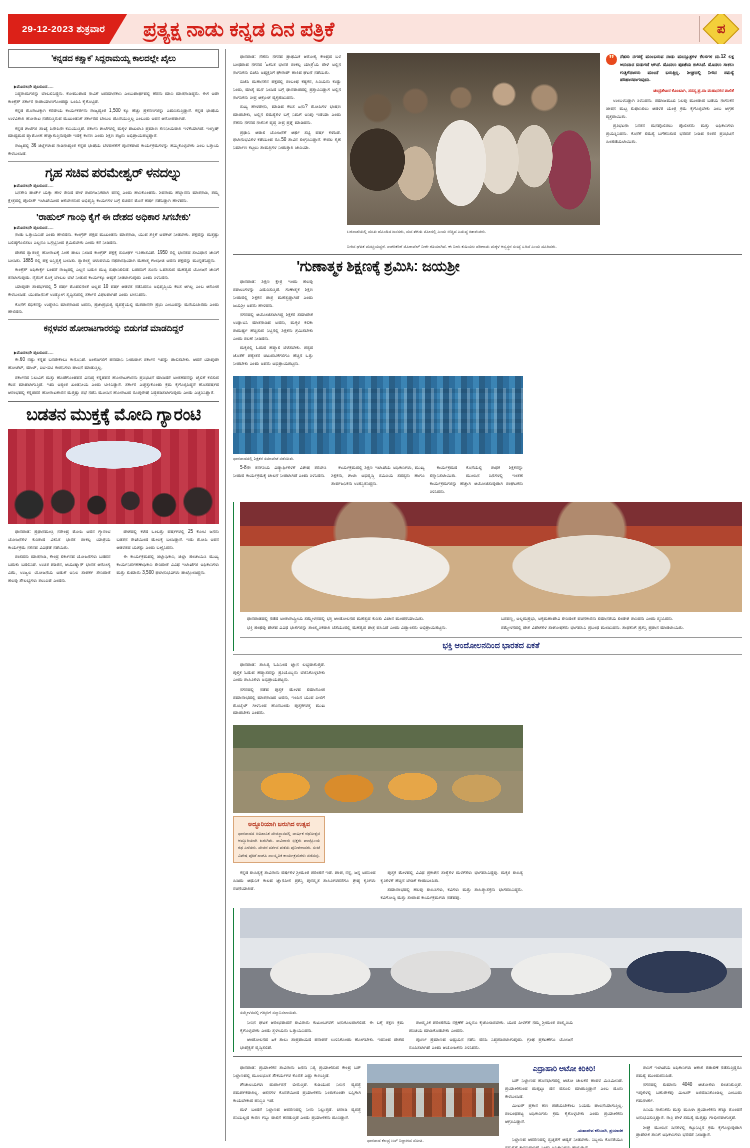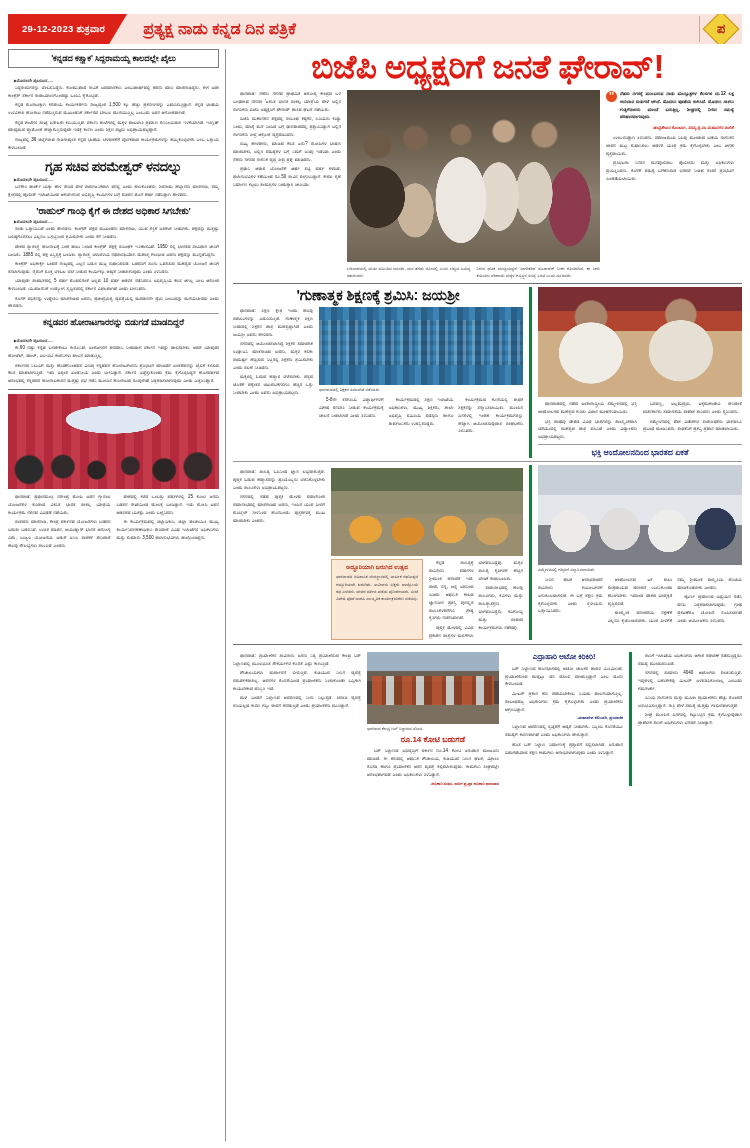--- a/index.html
+++ b/index.html
@@ -32,21 +32,21 @@
     display: flex; align-items: center;
     padding: 0 22px 0 14px;
     font-size: 9.5px;
     font-weight: bold;
     letter-spacing: .3px;
     clip-path: polygon(0 0, 100% 0, calc(100% - 18px) 100%, 0 100%);
     white-space: nowrap;
   }
   .mh-kn-title {
     color: #d4221a;
-    font-size: 16px;
+    font-size: 20px;
     font-weight: bold;
     padding-left: 16px;
     white-space: nowrap;
   }
   .mh-center { flex: 1; }
   .mh-en-wrap {
     display: flex; align-items: baseline; gap: 5px;
     padding-right: 12px; white-space: nowrap;
   }
   .mh-en-title { color: #cf1f16; font-size: 15px; font-weight: bold; letter-spacing: -.2px;}
@@ -82,21 +82,21 @@
     line-height: 1.72;
     text-align: justify;
     color: #1b1b1b;
     word-spacing: .4px;
   }
   .body-txt p { margin-bottom: 1.5px; text-indent: 7px; }
 
   .boxhead {
     border: 1px solid #7d7d7d;
     padding: 3px 4px;
-    margin-bottom: 10px;
+    margin-bottom: 16px;
   }
   .sub-hl {
     font-size: 8.3px;
     font-weight: bold;
     color: #141414;
     text-align: center;
     letter-spacing: -.1px;
     white-space: nowrap;
     overflow: hidden;
   }
@@ -275,23 +275,23 @@
     font-size: 8px; font-weight: bold; color: #232e78;
     text-align: center; white-space: nowrap;
   }
   .red-head {
     font-size: 8px; font-weight: bold; color: #c02418;
     text-align: center; white-space: nowrap;
   }
   .credit { font-size: 4.2px; color: #b3261c; text-align: right; font-weight: bold; margin-top: 2px;}
   .credit-blue { font-size: 4.2px; color: #232e78; text-align: right; font-weight: bold; margin-top: 2px;}
 
-  .cols2 { display: flex; gap: 6px; }
+  .cols2 { display: flex; gap: 6px; flex-direction: column; }
   .cols3 { display: flex; gap: 6px; }
-  .vsep { border-left: 3px solid #15803d; }
+  .vsep { border-left: 1px solid #15803d; }
 </style>
 </head>
 <body>
 
 <div class="page">
 
   <div class="masthead">
     <div class="mh-date-flag kn">29-12-2023 ಶುಕ್ರವಾರ</div>
     <div class="mh-kn-title kn">ಪ್ರತ್ಯಕ್ಷ ನಾಡು ಕನ್ನಡ ದಿನ ಪತ್ರಿಕೆ</div>
     <div class="mh-center"></div>
@@ -329,41 +329,41 @@
       <div class="body-txt kn">
         <p>ನಾಡು ಒತ್ತಾಯಿಸಿದೆ ಎಂದು ಹೇಳಿದರು. ಕಾಂಗ್ರೆಸ್ ಪಕ್ಷದ ಮುಖಂಡರು ಮಾತನಾಡಿ, ಯುವ ಶಕ್ತಿಗೆ ಅವಕಾಶ ನೀಡಬೇಕು. ಪಕ್ಷವನ್ನು ಮತ್ತಷ್ಟು ಬಲಿಷ್ಠಗೊಳಿಸಲು ಎಲ್ಲರೂ ಒಗ್ಗಟ್ಟಿನಿಂದ ಶ್ರಮಿಸಬೇಕು ಎಂದು ಕರೆ ನೀಡಿದರು.</p>
         <p>ದೇಶದ ಸ್ವಾತಂತ್ರ್ಯ ಹೋರಾಟಕ್ಕೆ ಸಿಂಹ ಪಾಲು ನೀಡಿದ ಕಾಂಗ್ರೆಸ್ ಪಕ್ಷಕ್ಕೆ ಸುದೀರ್ಘ ಇತಿಹಾಸವಿದೆ. 1950 ರಲ್ಲಿ ಭಾರತದ ಸಂವಿಧಾನ ಜಾರಿಗೆ ಬಂದಿತು. 1885 ರಲ್ಲಿ ಪಕ್ಷ ಅಸ್ತಿತ್ವಕ್ಕೆ ಬಂದಿತು. ಸ್ವಾತಂತ್ರ್ಯ ಚಳುವಳಿಯ ರಥಸಾರಥಿಯಾಗಿ ಮಹಾತ್ಮ ಗಾಂಧೀಜಿ ಅವರು ಪಕ್ಷವನ್ನು ಮುನ್ನಡೆಸಿದ್ದರು.</p>
         <p>ಕಾಂಗ್ರೆಸ್ ಅಧಿಕಾರ್ಕ್ಕೆ ಬಂದರೆ ರಾಜ್ಯದಲ್ಲಿ ಎಲ್ಲರ ಬದುಕಿ ಮಟ್ಟ ಸುಧಾರಿಸಲಿದೆ. ಬಡವರಿಗೆ ಸೂರು ಒದಗಿಸುವ ಮಹತ್ವದ ಯೋಜನೆ ಜಾರಿಗೆ ತರಲಾಗುವುದು. ರೈತರಿಗೆ ಸೂಕ್ತ ಬೆಂಬಲ ಬೆಲೆ ನೀಡುವ ಕಾರ್ಯಕ್ಕೂ ಆದ್ಯತೆ ನೀಡಲಾಗುವುದು ಎಂದು ತಿಳಿಸಿದರು.</p>
         <p>ಯಾವುದೇ ಸಂದರ್ಭದಲ್ಲಿ 5 ವರ್ಷ ಮೊದಲಿನಂತೆ ಅಲ್ಲದ 10 ವರ್ಷ ಆಡಳಿತ ನಡೆಸಿದರೂ ಅಭಿವೃದ್ಧಿಯ ಕೆಲಸ ಆಗಿಲ್ಲ ಎಂಬ ಆರೋಪ ಕೇಳಿಬಂದಿದೆ. ಯುವಜನರಿಗೆ ಉದ್ಯೋಗ ಸೃಷ್ಟಿಸುವಲ್ಲಿ ಸರ್ಕಾರ ವಿಫಲವಾಗಿದೆ ಎಂದು ಟೀಕಿಸಿದರು.</p>
         <p>ಕೊನೆಗೆ ಸಭಿಕರನ್ನು ಉದ್ದೇಶಿಸಿ ಮಾತನಾಡಿದ ಅವರು, ಪ್ರಜಾಪ್ರಭುತ್ವ ವ್ಯವಸ್ಥೆಯಲ್ಲಿ ಮತದಾರನೇ ಪ್ರಭು ಎಂಬುದನ್ನು ಮರೆಯಬಾರದು ಎಂದು ಹೇಳಿದರು.</p>
       </div>
 
       <div class="rule-thin"></div>
       <div class="boxhead" style="border:none;padding:0;">
-        <div class="sub-hl kn" style="font-size:8.6px;">ಕನ್ನಡವರ ಹೋರಾಟಗಾರರನ್ನು ಬಿಡುಗಡೆ ಮಾಡದಿದ್ದರೆ</div>
+        <div class="sub-hl kn" style="font-size:8.6px;">ಕನ್ಗಳವರ ಹೋರಾಟಗಾರರನ್ನು ಬಿಡುಗಡೆ ಮಾಡದಿದ್ದರೆ</div>
       </div>
       <div class="cont-tag kn">ಮೊದಲನೇ ಪುಟದಿಂದ.....</div>
       <div class="body-txt kn">
         <p>ಕೇ.60 ರಷ್ಟು ಕನ್ನಡ ಬರದೇಕೆಂಬು ಕಾನೂನಿದೆ. ಅಂಗಡಿಗಳಿಗೆ ಪರಮಾನಿ ನೀಡುವಾಗ ಸರ್ಕಾರ ಇದನ್ನು ಪಾಲಿಸಬೇಕು. ಆದರೆ ಯಾವುದೇ ಹೋಟೆಲ್, ಮಾಲ್, ಐಟಿ-ಬಿಟಿ ಕಂಪನಿಗಳು ಪಾಲನೆ ಮಾಡುತ್ತಿಲ್ಲ.</p>
         <p>ಸರ್ಕಾರದ ನಿಲುವಿಗೆ ಮತ್ತು ಹೊಡೆಗೊಂಡವರ ವಿರುದ್ಧ ಕನ್ನಡವರ ಹೋರಾಟಗಾರರು ಪ್ರತಿಭಟನೆ ಮಾಡಿದರೆ ಅಂತಹವರನ್ನು ಜೈಲಿಗೆ ಕಳಿಸುವ ಕೆಲಸ ಮಾಡಲಾಗುತ್ತಿದೆ. ಇದು ಅತ್ಯಂತ ಖಂಡನೀಯ ಎಂದು ಟೀಕಿಸಿದ್ದಾರೆ. ಸರ್ಕಾರ ಎಚ್ಚೆತ್ತುಕೊಂಡು ಕ್ರಮ ಕೈಗೊಳ್ಳದಿದ್ದರೆ ಹೊಸವರ್ಷದ ಆರಂಭದಲ್ಲಿ ಕನ್ನಡವರ ಹೋರಾಟಗಾರರ ಮತ್ತಷ್ಟು ಸಭೆ ನಡೆಸಿ ಮುಂದಿನ ಹೋರಾಟದ ರೂಪುರೇಷೆ ಸಿದ್ಧಪಡಿಸಲಾಗುವುದು ಎಂದು ಎಚ್ಚರಿಸಿದ್ದಾರೆ.</p>
       </div>
 
       <div class="rule"></div>
+      <div class="hl-left kn" style="font-size:17px;">ಬಡತನ ಮುಕ್ತಕ್ಕೆ ಮೋದಿ ಗ್ಯಾರಂಟಿ</div>
       <div class="photo ph-hall" style="height:95px;margin-top:4px;"></div>
       <div class="body-txt kn" style="margin-top:4px;column-count:2;column-gap:6px;">
         <p>ಧಾರವಾಡ: ಪ್ರಧಾನಮಂತ್ರಿ ನರೇಂದ್ರ ಮೋದಿ ಅವರ ಗ್ಯಾರಂಟಿ ಯೋಜನೆಗಳ ಕುರಿತಾದ ವಿಕಸಿತ ಭಾರತ ಸಂಕಲ್ಪ ಯಾತ್ರೆಯ ಕಾರ್ಯಕ್ರಮ ನಗರದ ವಿವಿಧೆಡೆ ನಡೆಯಿತು.</p>
         <p>ಸಂಸದರು ಮಾತನಾಡಿ, ಕೇಂದ್ರ ಸರ್ಕಾರದ ಯೋಜನೆಗಳು ಬಡವರ ಬದುಕು ಬದಲಿಸಿವೆ. ಉಚಿತ ಪಡಿತರ, ಆಯುಷ್ಮಾನ್ ಭಾರತ ಆರೋಗ್ಯ ವಿಮೆ, ಉಜ್ವಲ ಯೋಜನೆಯ ಅಡುಗೆ ಅನಿಲ ಸಂಪರ್ಕ ಸೇರಿದಂತೆ ಹಲವು ಸೌಲಭ್ಯಗಳು ತಲುಪಿವೆ ಎಂದರು.</p>
         <p>ದೇಶದಲ್ಲಿ ಕಳೆದ ಒಂಬತ್ತು ವರ್ಷಗಳಲ್ಲಿ 25 ಕೋಟಿ ಜನರು ಬಡತನ ರೇಖೆಯಿಂದ ಮೇಲಕ್ಕೆ ಬಂದಿದ್ದಾರೆ. ಇದು ಮೋದಿ ಅವರ ಆಡಳಿತದ ಯಶಸ್ಸು ಎಂದು ಬಣ್ಣಿಸಿದರು.</p>
         <p>ಈ ಕಾರ್ಯಕ್ರಮದಲ್ಲಿ ಜಿಲ್ಲಾಧಿಕಾರಿ, ಜಿಲ್ಲಾ ಪಂಚಾಯಿತಿ ಮುಖ್ಯ ಕಾರ್ಯನಿರ್ವಹಣಾಧಿಕಾರಿ ಸೇರಿದಂತೆ ವಿವಿಧ ಇಲಾಖೆಗಳ ಅಧಿಕಾರಿಗಳು ಮತ್ತು ಸುಮಾರು 3,500 ಫಲಾನುಭವಿಗಳು ಪಾಲ್ಗೊಂಡಿದ್ದರು.</p>
       </div>
     </div>
 
     <div class="col-rest">
 
-      <div class="hl-red kn">ಬಿಜೆಪಿ ಅಧ್ಯಕ್ಷರಿಗೆ ಜನತೆ ಘೇರಾವ್!</div>
 
       <div class="cols3" style="margin-top:4px;">
 
         <div style="width:108px;">
           <div class="body-txt kn">
             <p>ಧಾರವಾಡ: ನೆಹರು ನಗರದ ಪ್ರಾಥಮಿಕ ಆರೋಗ್ಯ ಕೇಂದ್ರದ ಬಳಿ ಬಂಧವಾದ ನಗರದ 'ಏಕಸಿತ ಭಾರತ ಸಂಕಲ್ಪ ಯಾತ್ರೆ'ಯ ವೇಳೆ ಅಲ್ಲಿನ ನಾಗರಿಕರು ಬಿಜೆಪಿ ಅಧ್ಯಕ್ಷರಿಗೆ ಘೇರಾವ್ ಹಾಕಿದ ಘಟನೆ ನಡೆಯಿತು.</p>
             <p>ಬಿಜೆಪಿ ಮಹಾನಗರ ಪಕ್ಷದಲ್ಲಿ ಸಂಬಂಧ ಕಷ್ಟಕರ, ಹಿರಿಯರು ಕುದ್ದು ನಿಂದು, ಮಾಸ್ಕೆ ಮನೆ ನಿಂದಿದ ಬಗ್ಗೆ ಧಾರವಾಡದಲ್ಲಿ ಪ್ರಸ್ತಾಪಿಸಿದ್ದಾಗ ಅಲ್ಲಿನ ನಾಗರಿಕರು ತೀವ್ರ ಆಕ್ರೋಶ ವ್ಯಕ್ತಪಡಿಸಿದರು.</p>
             <p>ಸುಖ್ಯ ಹೇಳದೇನು, ಮಾಡಿದ ಕೆಲಸ ಏನು? ಮೋದಿಗಳ ಭಾಷಣ ಮಾಡಬೇಕು, ಅಲ್ಲಿನ ಸಮಸ್ಯೆಗಳ ಬಗ್ಗೆ ನಿಮಗೆ ಅರಿವು ಇದೆಯಾ ಎಂದು ನೆಹರು ನಗರದ ನಾಗರಿಕ ವೃದ್ಧ ತೀವ್ರ ಪ್ರಶ್ನೆ ಮಾಡಿದರು.</p>
             <p>ಪ್ರಧಾನಿ ಆವಾಸ ಯೋಜನೆಗೆ ಆರ್ಥ ಸಭ್ಯ ವರ್ಷ ಕಳೆದಿದೆ. ಫಲಾನುಭವಿಗಳ ಕಡೆಯಿಂದ ರೂ.50 ಸಾವಿರ ಸಂಗ್ರಹಿಸಿದ್ದಾರೆ. ಕೇವಲ ಗೃಹ ನಿರ್ಮಾಣ ಕಟ್ಟಲು ಸಾಮಗ್ರಿಗಳ ನೀಡುತ್ತಾಗಿ ಜಾರಿಯಾ.</p>
           </div>

